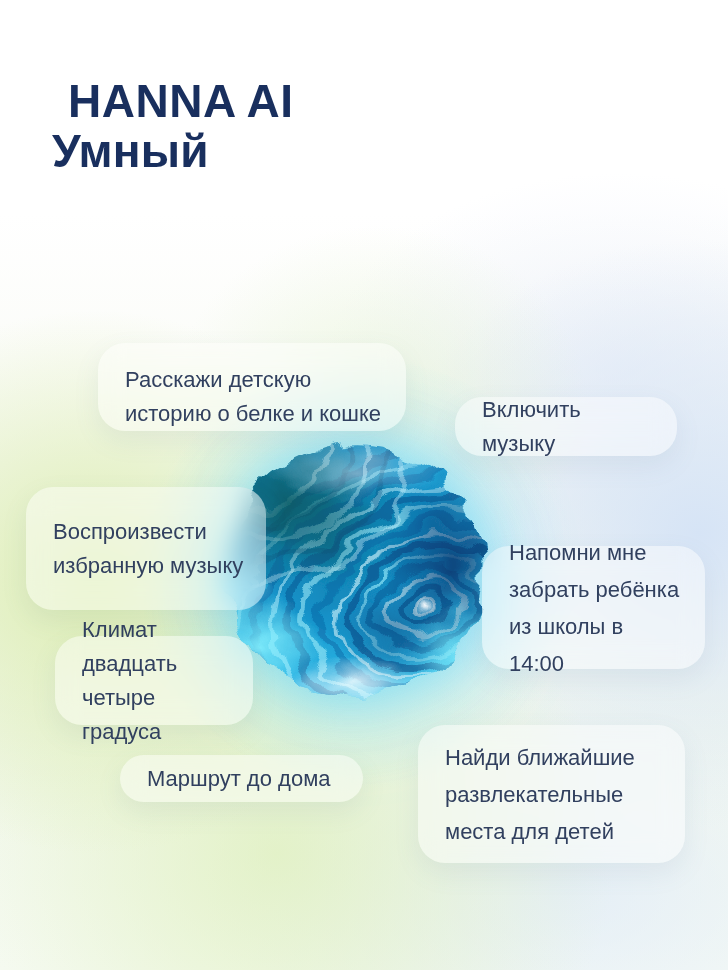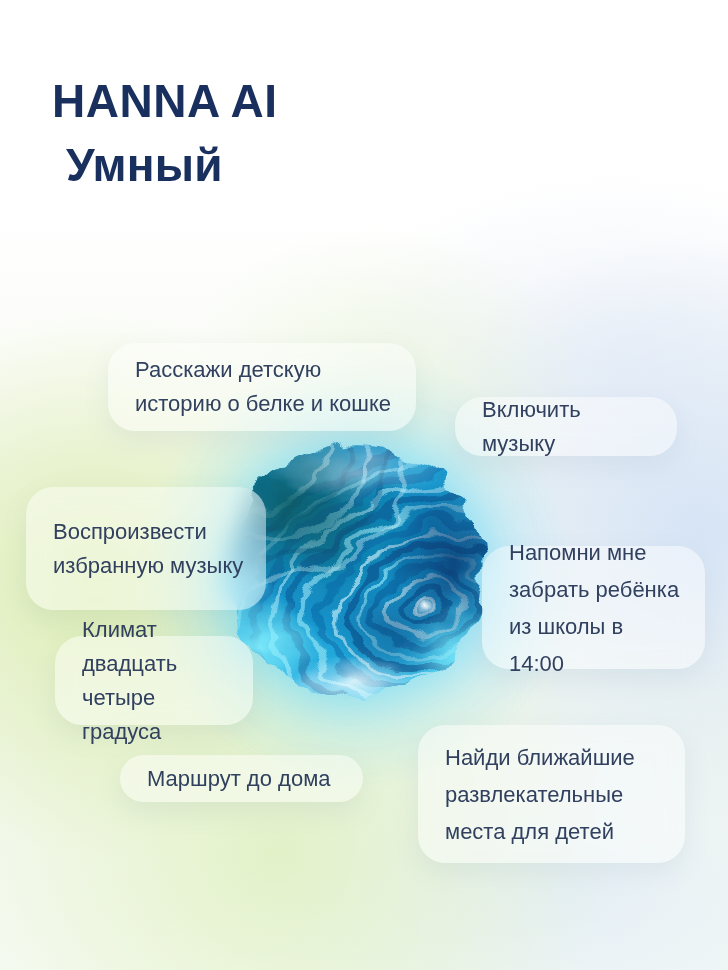--- a/index.html
+++ b/index.html
@@ -15,24 +15,24 @@
       radial-gradient(470px 420px at 96% 55%, #d6e4f6 0%, rgba(214,228,246,0) 70%),
       radial-gradient(420px 280px at 85% 38%, rgba(226,233,248,0.55) 0%, rgba(226,233,248,0) 70%),
       radial-gradient(520px 300px at 78% 92%, rgba(222,234,248,0.70) 0%, rgba(222,234,248,0) 70%),
       linear-gradient(180deg,#ffffff 0%,#ffffff 22%,#f8faf4 48%,#f3f8ee 75%,#f7fbf5 100%);
   }
   .hero{
     position:absolute;left:52px;top:76px;
     color:#192f5e;
   }
   .brand{
-    font-size:46px;line-height:50px;font-weight:700;letter-spacing:0.5px;
+    font-size:46px;line-height:50px;font-weight:700;letter-spacing:0.5px;margin-left:16px;
   }
   .title{
-    margin:14px;font-size:46px;line-height:50px;font-weight:700;letter-spacing:0.2px;
+    margin:0;font-size:46px;line-height:50px;font-weight:700;letter-spacing:0.2px;
     color:#192f5e;
   }
   .sphere-glow{
     position:absolute;left:138px;top:352px;width:440px;height:440px;
     background:radial-gradient(circle at 50% 50%, rgba(140,224,250,0.50) 25%, rgba(140,224,250,0.18) 52%, rgba(140,224,250,0) 70%);
     pointer-events:none;
   }
   .sphere{
     position:absolute;left:212px;top:428px;width:288px;height:288px;
     filter:drop-shadow(0 0 24px rgba(96,214,245,0.55)) drop-shadow(0 12px 42px rgba(120,220,250,0.35));
@@ -46,21 +46,21 @@
     background:rgba(255,255,255,0.45);
     border-radius:27px;
     backdrop-filter:blur(12px);
     -webkit-backdrop-filter:blur(12px);
     box-shadow:0 10px 26px rgba(100,130,160,0.10);
     color:#31405f;
     font-size:22px;line-height:34px;font-weight:500;
   }
   .bubble span{white-space:pre-line;}
   .lh-lg{line-height:37px;}
-  .b-story   {left:108px;  top:343px; width:308px; height:88px;}
+  .b-story   {left:98px;  top:343px; width:308px; height:88px;align-items:flex-end;}
   .b-screen  {left:455px; top:397px; width:222px; height:59px;}
   .b-music   {left:26px;  top:487px; width:240px; height:123px;}
   .b-reminder{left:482px; top:546px; width:223px; height:123px;}
   .b-climate {left:55px;  top:636px; width:198px; height:89px;}
   .b-route   {left:120px; top:755px; width:243px; height:47px;}
   .b-places  {left:418px; top:725px; width:267px; height:138px;}
 </style>
 </head>
 <body>
 

